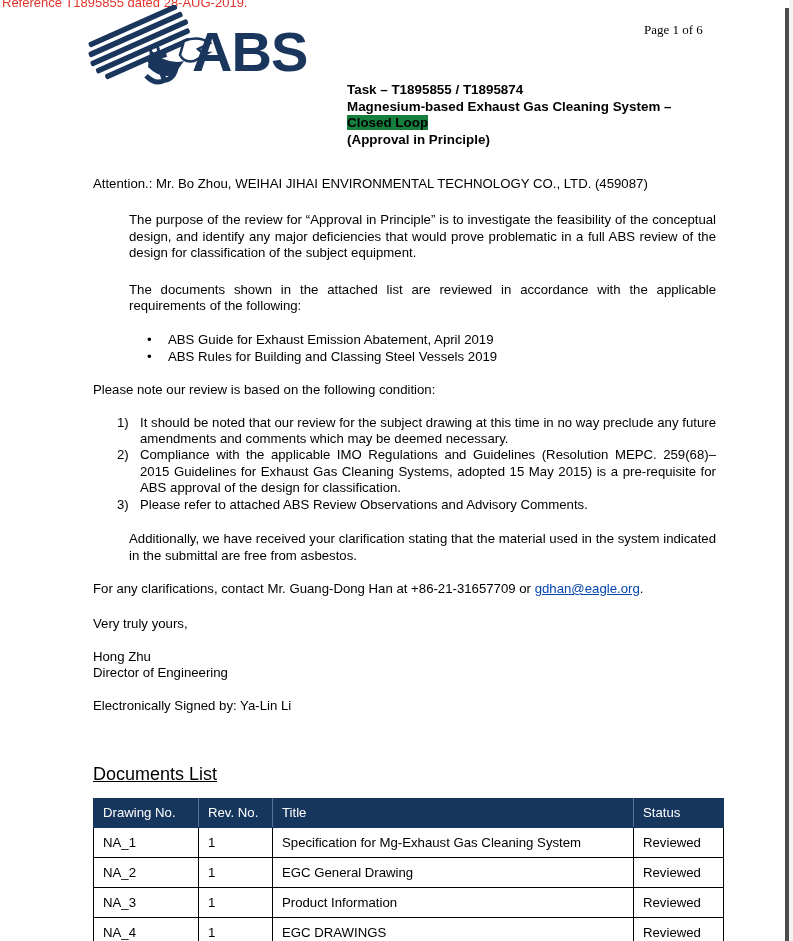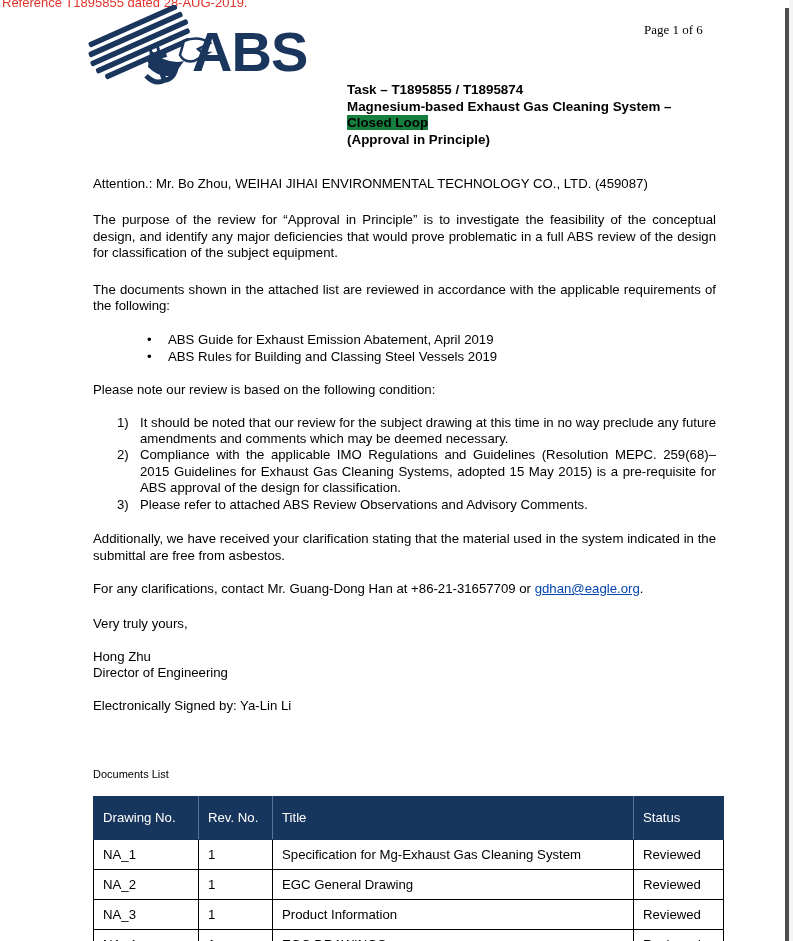--- a/index.html
+++ b/index.html
@@ -18,46 +18,46 @@
 
   .page-num { position:absolute; left:644px; top:22px;
               font-family:"Liberation Serif", serif; font-size:13px; }
 
   .task { position:absolute; left:347px; top:82px; font-weight:bold;
           font-size:13.4px; line-height:16.6px; }
   .task .hl { background:#15803d;text-align:right; }
 
   .letter { position:absolute; left:93px; top:176px; width:623px;
             font-size:13.2px; line-height:16.4px; }
-  .letter p.just { text-align:justify; }
+  .letter p.just { text-align:justify;margin-left:36px; }
   .mt { margin-top:17px; }
 
   .attention { white-space:nowrap; }
 
   .bullets { margin-top:18px; }
   .bullet { display:flex; }
   .bullet .dot { margin-left:54px; width:21px; }
 
   .conds { margin-top:16px; }
   .cond { display:flex; }
   .cond .num { margin-left:24px; width:23px; flex:none; }
   .cond .ctext { flex:1; text-align:justify; }
 
   .linkline a { color:#0645ad; text-decoration:underline; }
 
   .closing { margin-top:19px; }
   .closing .gap { height:16px; }
 
   .docs { margin-top:52px; }
-  .docs-heading { font-size:11px; }
+  .docs-heading { text-decoration:underline; font-size:18px; }
 
   table.doc-table { margin-top:14px; width:630px; border-collapse:collapse;
                     font-size:13.2px; table-layout:fixed; }
   .doc-table th { background:#17365d; color:#fff; font-weight:normal; text-align:left;
-                  height:43px; padding:0 0 0 9px; border:1px solid #17365d;
+                  height:29px; padding:0 0 0 9px; border:1px solid #17365d;
                   border-right:1px solid #5a7396; }
   .doc-table th:last-child { border-right:1px solid #17365d; }
   .doc-table td { height:30px; padding:0 0 0 9px; border:1px solid #000; background:#fff; }
 </style>
 </head>
 <body>
 
 <div class="page">
 
   <div class="ref-note">Reference T1895855 dated 28-AUG-2019.</div>

